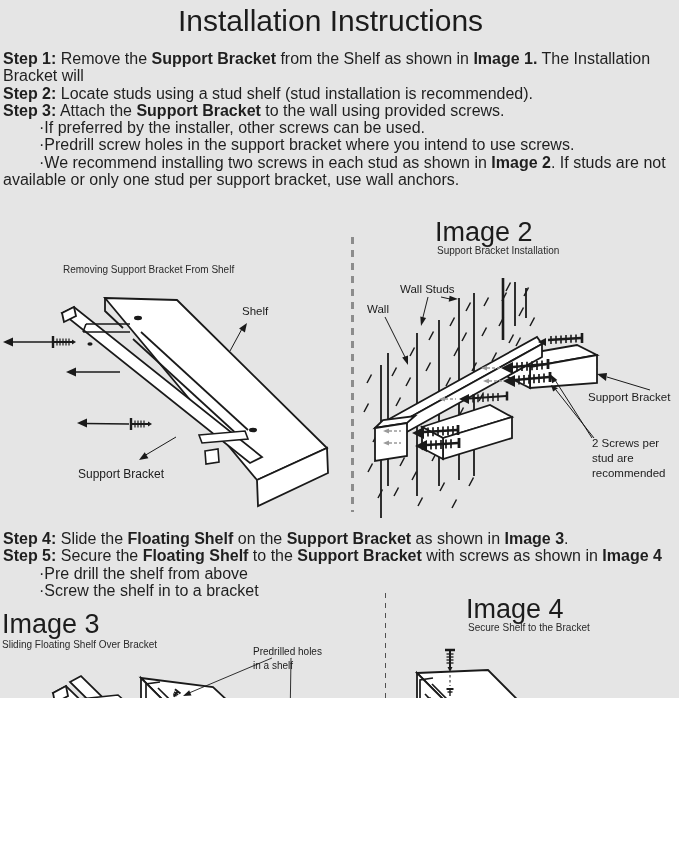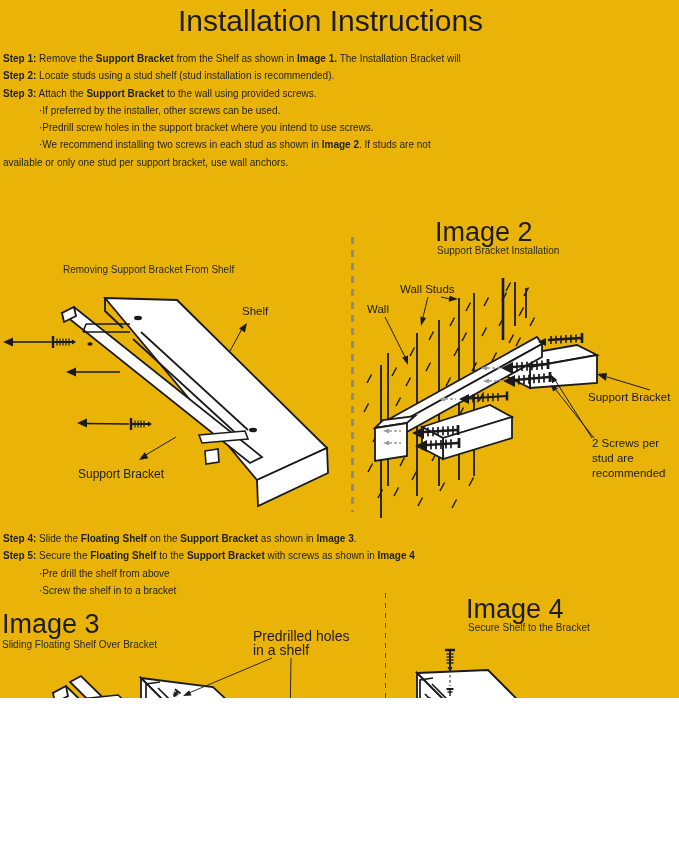--- a/index.html
+++ b/index.html
@@ -1,26 +1,26 @@
 <!DOCTYPE html>
 <html><head>
 <meta charset="utf-8">
 <style>
   html,body{margin:0;padding:0;background:#ffffff;}
-  #canvas{position:relative;width:679px;height:698px;background:#eab308;overflow:hidden;
+  #canvas{position:relative;width:679px;height:698px;background:#e5e5e5;overflow:hidden;
           font-family:"Liberation Sans","DejaVu Sans",sans-serif;color:#1f1f1f;}
   .title{position:absolute;top:4px;left:0;width:661px;text-align:center;
          font-size:30px;font-weight:400;letter-spacing:0px;color:#1c1c1c;}
-  .steps{position:absolute;left:3px;width:673px;font-size:10px;line-height:17.3px;color:#1f1f1f;}
+  .steps{position:absolute;left:3px;width:673px;font-size:16px;line-height:17.3px;color:#1f1f1f;}
   .steps p{margin:0;}
   .steps p.indent{text-indent:36px;}
   .b{font-weight:bold;}
   .img-title{position:absolute;font-size:27px;font-weight:400;color:#1c1c1c;line-height:28px;}
   .img-sub{position:absolute;font-size:10px;font-weight:400;color:#2a2a2a;}
-  .diagram-label{position:absolute;font-size:14px;color:#1c1c1c;line-height:14px;}
+  .diagram-label{position:absolute;font-size:10px;color:#1c1c1c;line-height:14px;margin-top:16px;}
   .sep{position:absolute;}
   #sep1{left:351px;top:237px;width:3px;height:275px;
         background:repeating-linear-gradient(to bottom,#8c8c8c 0 7px,transparent 7px 13px);}
   #sep2{left:385px;top:593px;width:1.4px;height:245px;
         background:repeating-linear-gradient(to bottom,#4f4f4f 0 5px,transparent 5px 10px);}
   svg{position:absolute;overflow:visible;}
   svg text{font-family:"Liberation Sans","DejaVu Sans",sans-serif;fill:#1c1c1c;}
   .ln{stroke:#1a1a1a;fill:none;}
   .wh{fill:#ffffff;stroke:#1a1a1a;}
 </style>

